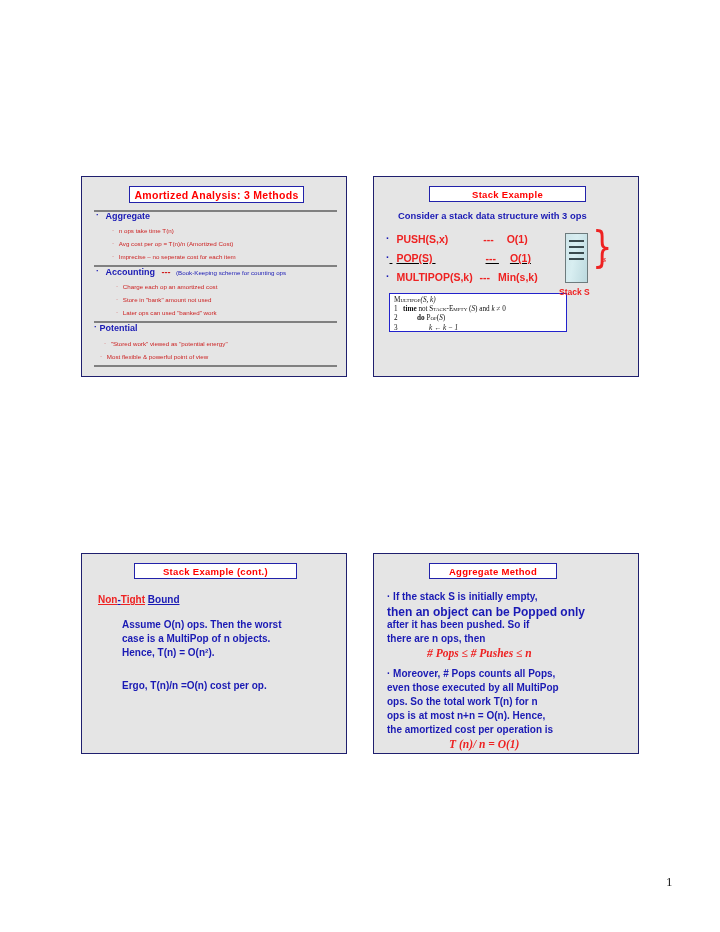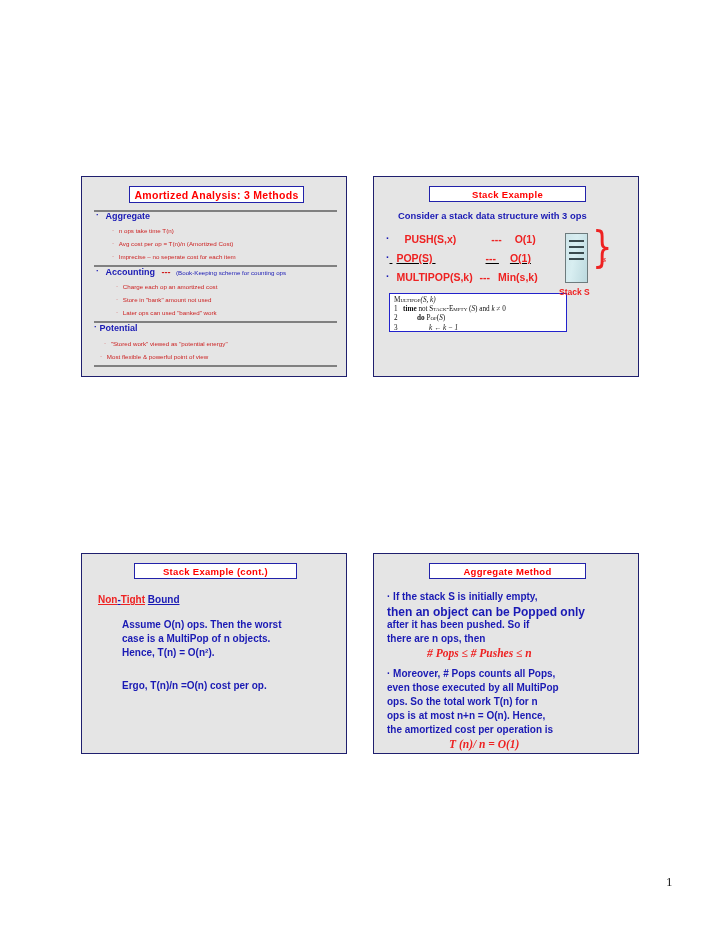--- a/index.html
+++ b/index.html
@@ -258,21 +258,21 @@
     <div class="slide-inner">
 
       <div class="title-box" style="left:55px; top:9px; width:157px; height:16px; font-size:9.5px;">
         <span>Stack Example</span>
       </div>
 
       <div class="s2-line blue-txt" style="left:24px; top:33px; font-size:9.4px;">Consider a stack data structure with 3 ops</div>
 
       <div class="s2-line" style="left:12px; top:56px; font-size:10.5px;">
         <span class="blue-txt bdot">·</span>
-        <span class="red-txt" style="margin-left:12px;">PUSH(S,x)</span>
+        <span class="red-txt" style="margin-left:4px;">PUSH(S,x)</span>
         <span class="red-txt" style="margin-left:32px;">---</span>
         <span class="red-txt" style="margin-left:10px;">O(1)</span>
       </div>
 
       <div class="s2-line" style="left:12px; top:75px; font-size:10.5px;text-decoration:underline;">
         <span class="blue-txt bdot">·</span>
         <span class="red-txt" style="margin-left:4px;">POP(S)</span>
         <span class="red-txt" style="margin-left:50px;">---</span>
         <span class="red-txt" style="margin-left:11px;">O(1)</span>
       </div>
@@ -340,21 +340,21 @@
       <div class="s3-line blue-txt" style="left:40px; top:126px; font-size:10px;">
         <span>Ergo,   T(n)/n =O(n) cost per op.</span>
       </div>
 
     </div>
   </div>
 
   <div class="slide" style="left:373px; top:553px; width:266px; height:201px;">
     <div class="slide-inner">
 
-      <div class="title-box" style="left:55px; top:9px; width:157px; height:16px; font-size:9.5px;">
+      <div class="title-box" style="left:55px; top:9px; width:128px; height:16px; font-size:9.5px;">
         <span>Aggregate Method</span>
       </div>
 
       <div class="s4-line blue-txt" style="left:13px; top:37px; font-size:10px;">· If the stack  S  is initially empty,</div>
       <div class="s4-line blue-txt" style="left:13px; top:51px; font-size:12px;">then an object can be Popped only</div>
       <div class="s4-line blue-txt" style="left:13px; top:65px; font-size:10px;">after it has been pushed.  So if</div>
       <div class="s4-line blue-txt" style="left:13px; top:79px; font-size:10px;">there are n ops, then</div>
 
       <div class="formula" style="left:53px; top:93px; font-size:11.5px;"># Pops ≤ # Pushes ≤ n</div>
 

